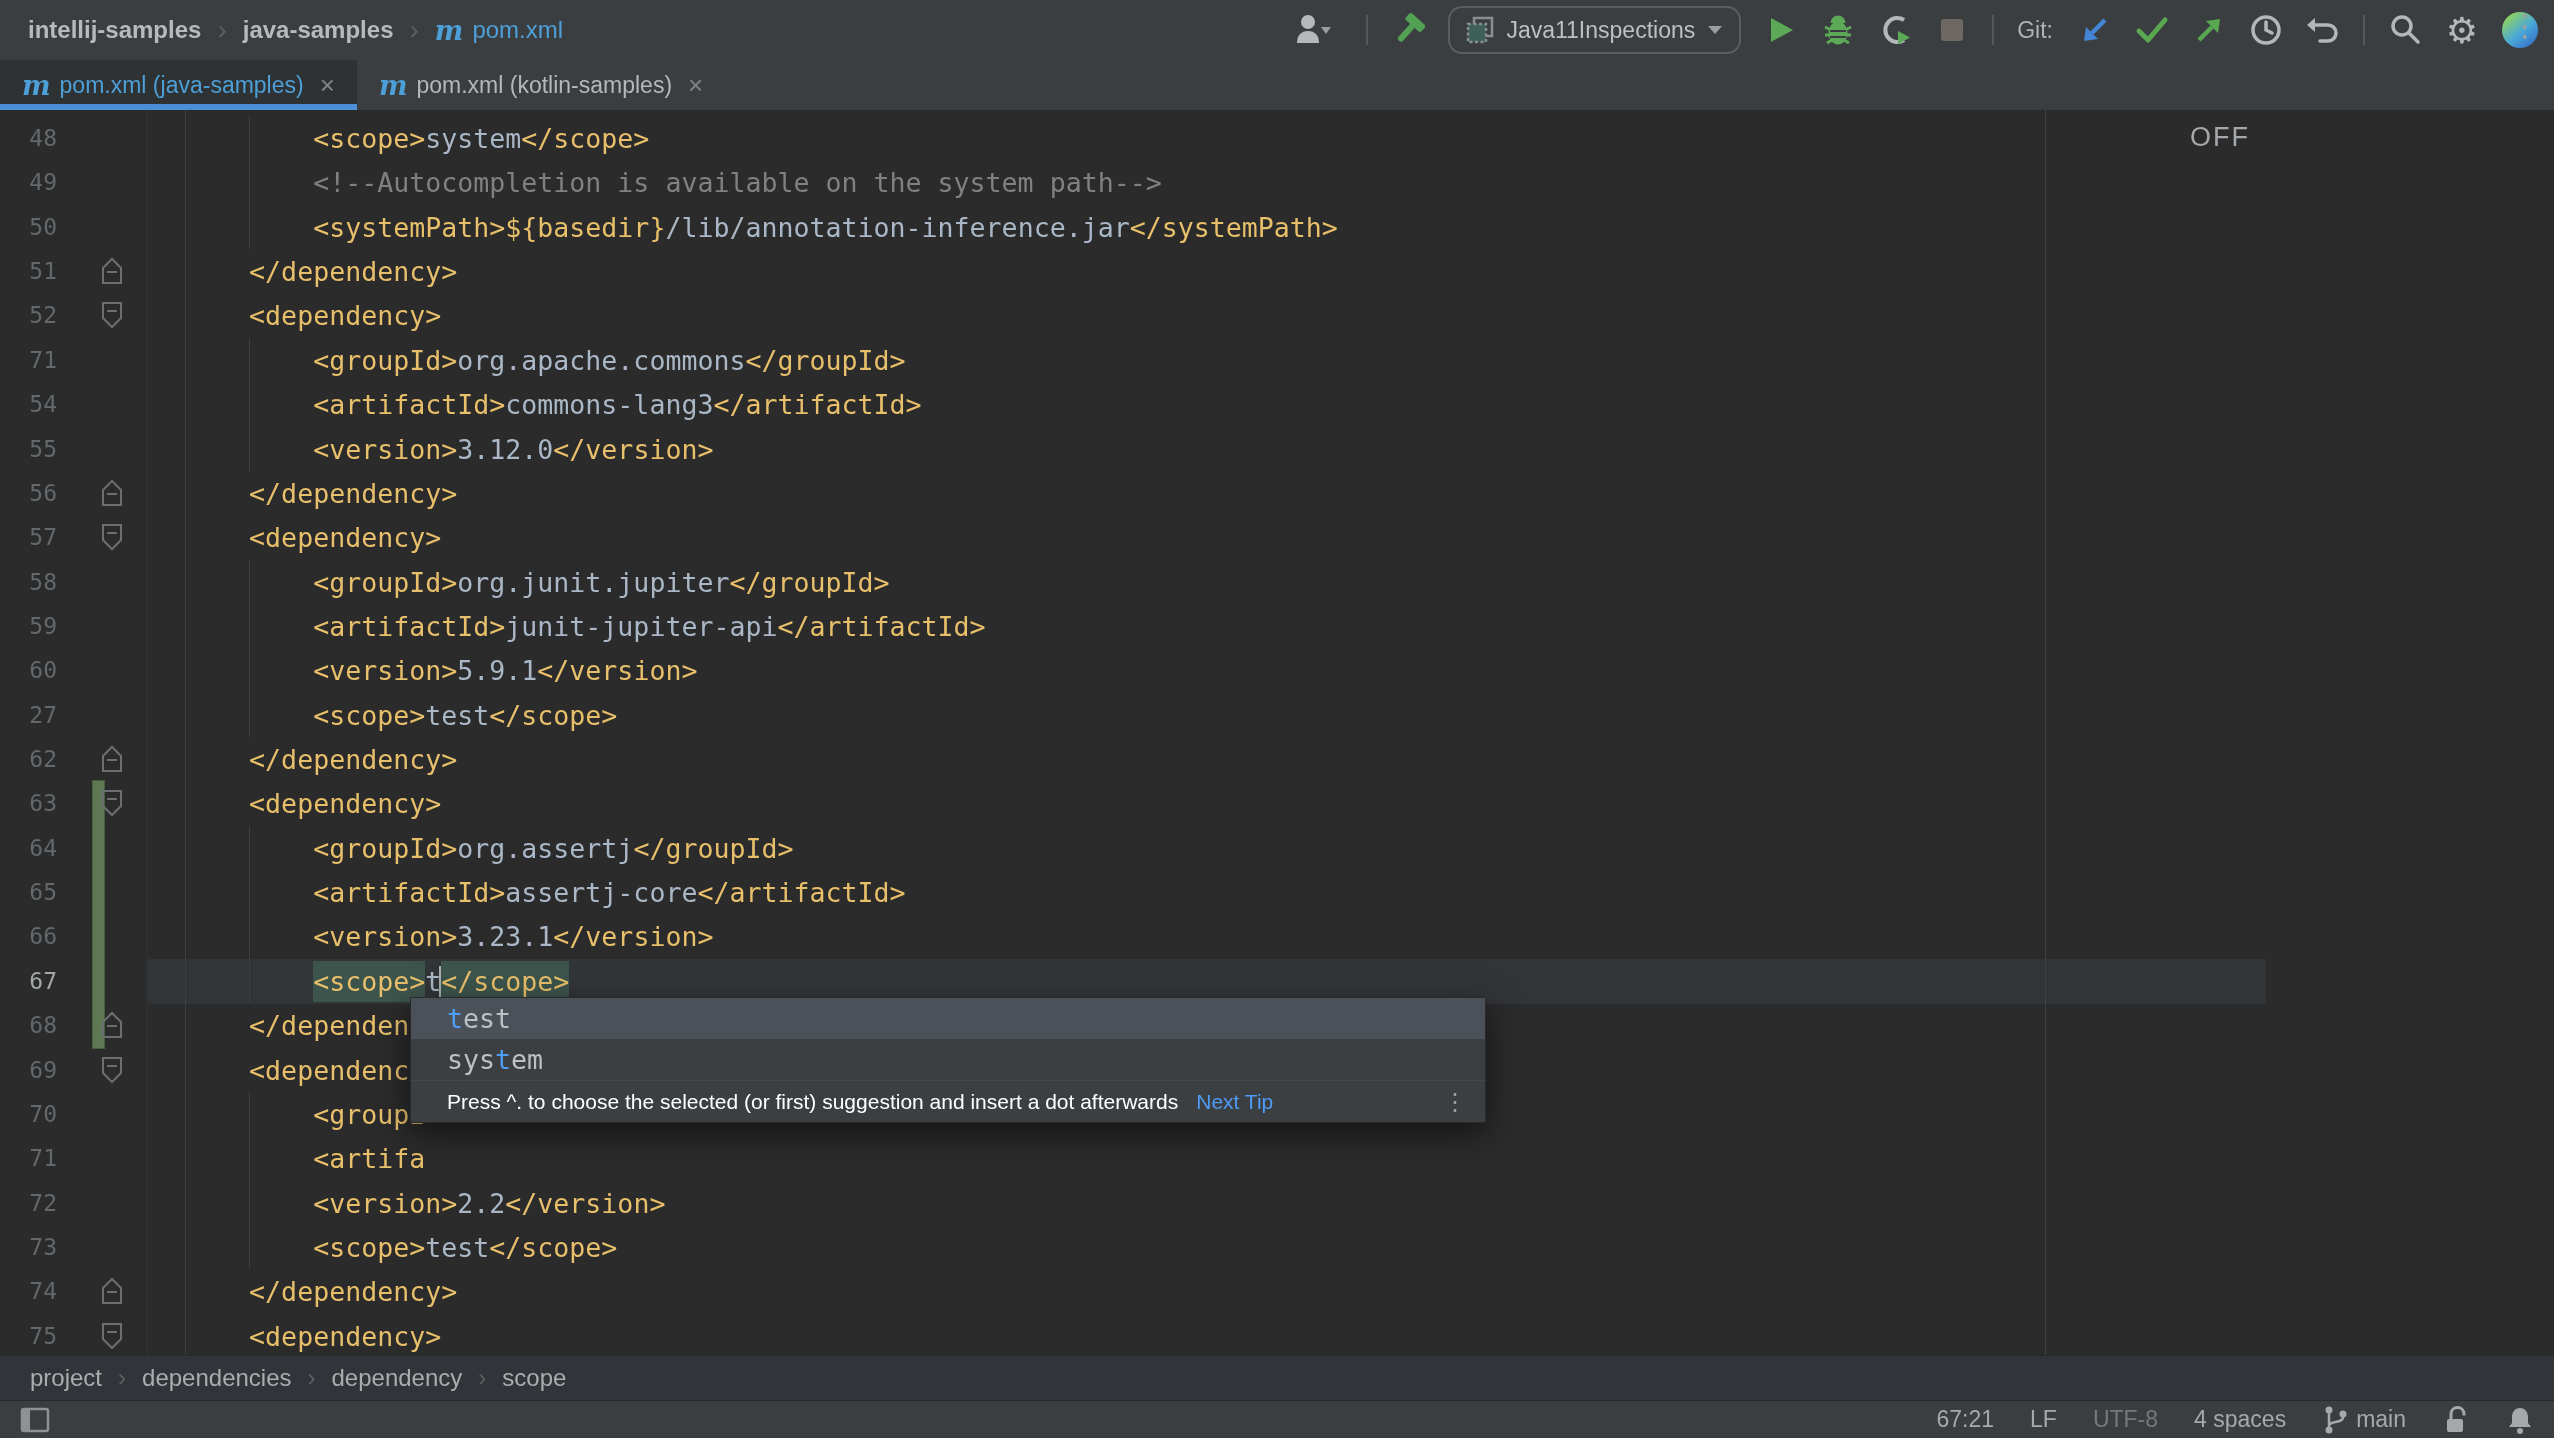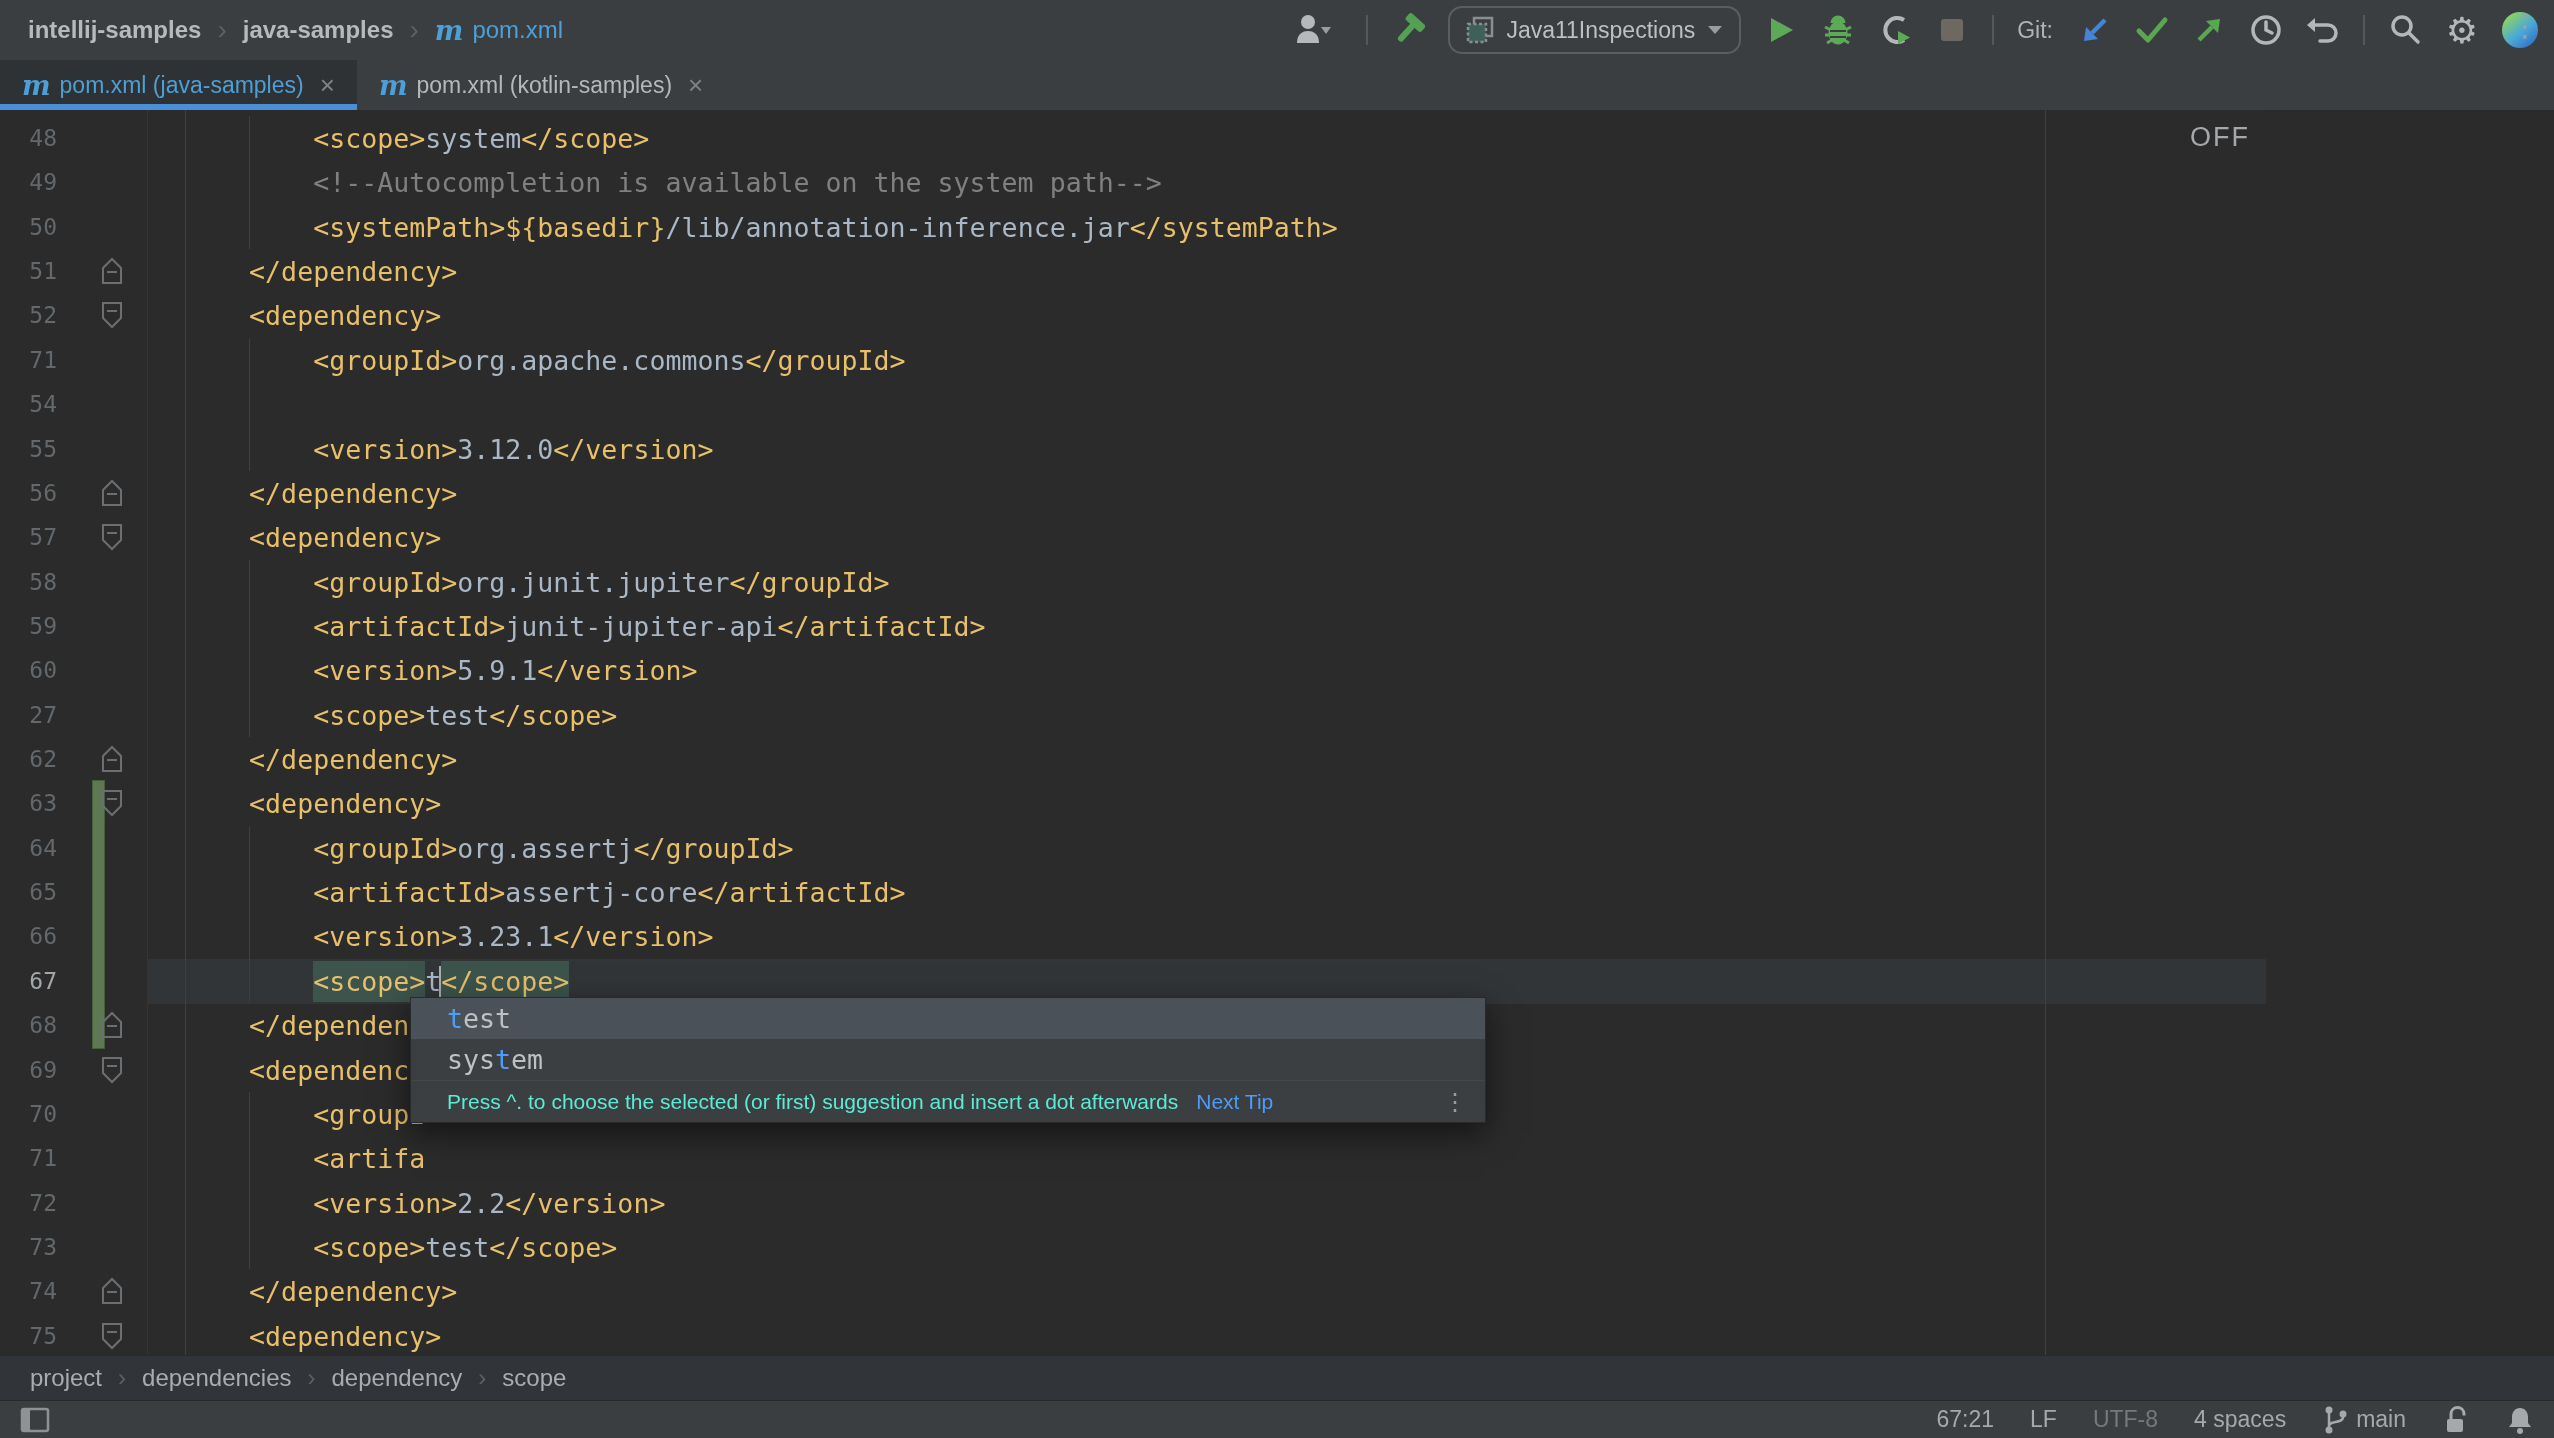--- a/index.html
+++ b/index.html
@@ -55,21 +55,21 @@
   #scroll-thumb{position:absolute;left:2531px;top:702px;width:19px;height:356px;border-radius:10px;background:#4c5053;}
   #scroll-mark{position:absolute;left:2519px;top:904px;width:7px;height:62px;background:#5d7a52;}
   
   #popup{position:absolute;left:410px;top:997px;width:1074px;background:#3b3f42;border:1px solid #2a2a2a;
          box-shadow:0 10px 30px rgba(0,0,0,.55);z-index:10;}
   .p-item{height:41px;line-height:41px;padding-left:36px;font-family:"DejaVu Sans Mono",monospace;
           font-size:26.6px;color:#bdc1c4;white-space:pre;}
   .p-item.sel{background:#4a5158;}
   .p-match{color:#4e9ef7;}
   #p-footer{height:41px;display:flex;align-items:center;border-top:1px solid #44484b;padding:0 18px 0 36px;}
-  #p-hint{font-size:21px;color:#5eead4;}
+  #p-hint{font-size:21px;color:#ffffff;}
   #p-next{font-size:21px;color:#4f9bf5;margin-left:18px;}
   #p-kebab{margin-left:auto;color:#9a9da0;font-size:24px;font-family:"DejaVu Sans",sans-serif;}
   
   #crumbs-bottom{position:absolute;left:0;bottom:38px;width:2554px;height:45px;background:#313438;
                  border-top:1px solid #272a2c;display:flex;align-items:center;padding-left:30px;
                  font-size:24px;color:#a9adb0;box-sizing:border-box;}
   #crumbs-bottom .chev{color:#5d6164;margin:0 16px;font-size:24px;}
   #statusbar{position:absolute;left:0;bottom:0;width:2554px;height:38px;background:#3b3e40;
              border-top:1px solid #272a2c;display:flex;align-items:center;box-sizing:border-box;
              padding:0 20px;font-size:23px;color:#a6a9ac;}
@@ -250,20 +250,21 @@
             </svg>
           </div>
           <div class="code">        <span class="c-tag">&lt;dependency&gt;</span></div>
         </div>
         <div class="row" style="top: 227.8px;">
           <div class="lnum">71</div>
           <div class="code">            <span class="c-tag">&lt;groupId&gt;</span><span class="c-val">org.apache.commons</span><span class="c-tag">&lt;/groupId&gt;</span></div>
         </div>
         <div class="row" style="top: 272.16px;">
           <div class="lnum">54</div>
+          <div class="code">            <span class="c-tag">&lt;artifactId&gt;</span><span class="c-val">commons-lang3</span><span class="c-tag">&lt;/artifactId&gt;</span></div>
         </div>
         <div class="row" style="top: 316.52px;">
           <div class="lnum">55</div>
           <div class="code">            <span class="c-tag">&lt;version&gt;</span><span class="c-val">3.12.0</span><span class="c-tag">&lt;/version&gt;</span></div>
         </div>
         <div class="row" style="top: 360.88px;">
           <div class="lnum">56</div>
           <div class="fold">
             <svg width="26" height="30" viewBox="0 0 26 30">
               <path d="M4,12 L13,3 L22,12 L22,27 L4,27 Z" fill="none" stroke="#6b6f72" stroke-width="2"></path>

